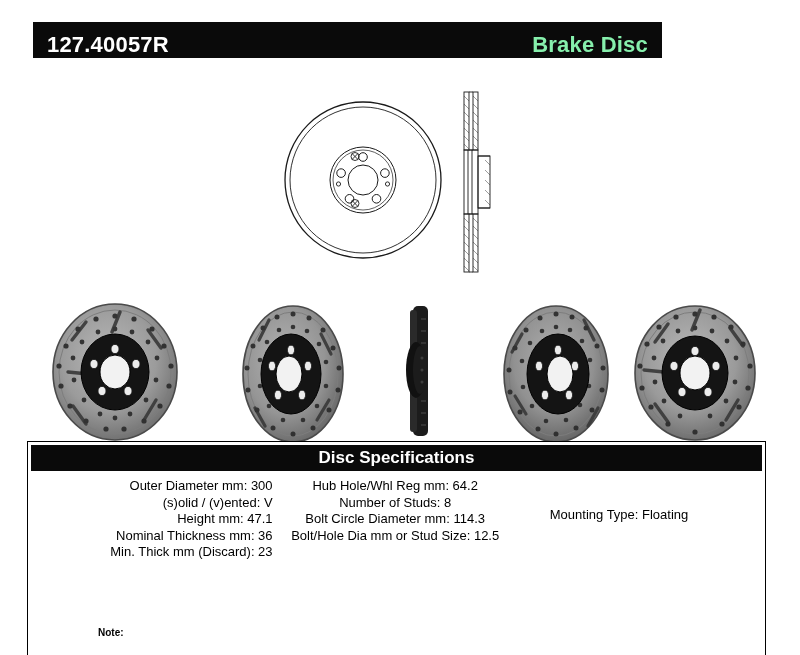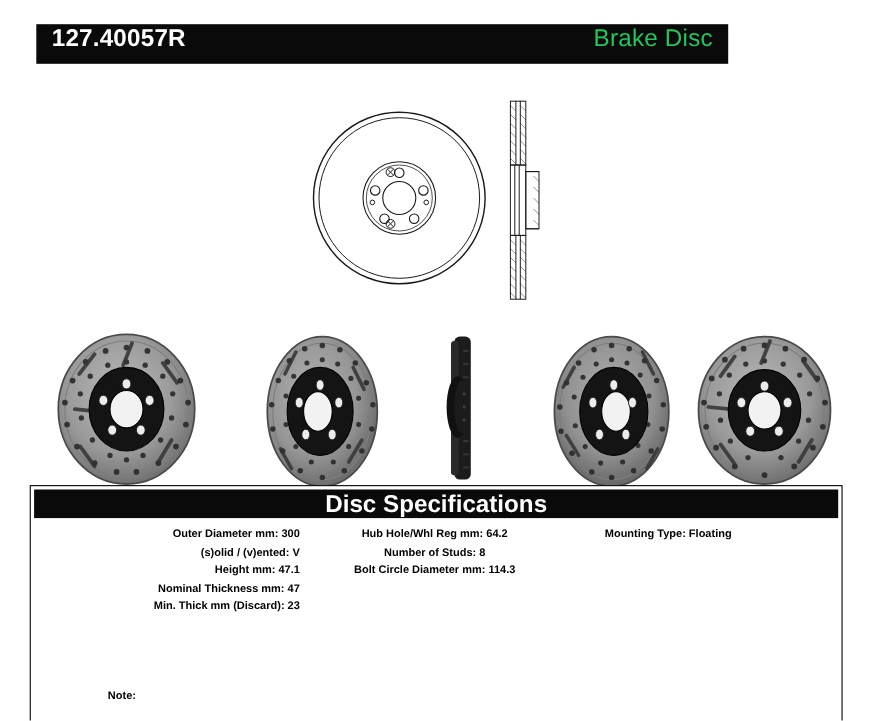--- a/index.html
+++ b/index.html
@@ -18,35 +18,35 @@
 
   
   #title-bar {
     position: absolute;
     left: 33px;
     top: 22px;
     width: 629px;
     height: 36px;
     background: #0a0a0a;
     display: flex;
-    align-items: flex-start;
+    align-items: flex-end;
     justify-content: space-between;
     padding: 0 14px;
     box-sizing: border-box;
   }
   #part-number {
     color: #ffffff;
     font-size: 22px;
     font-weight: bold;
     letter-spacing: 0.2px;
   }
   #product-type {
-    color: #22c55e;
+    color: #86efac;
     font-size: 22px;
-    font-weight: normal;
+    font-weight: bold;
     letter-spacing: 0.2px;
   }
 
   
   #cad-area {
     position: absolute;
     left: 280px;
     top: 80px;
     width: 250px;
     height: 205px;
@@ -88,37 +88,37 @@
   #spec-header-bar {
     margin: 3px 3px 0 3px;
     height: 26px;
     background: #0a0a0a;
     display: flex;
     align-items: center;
     justify-content: center;
   }
   #spec-header-title {
     color: #ffffff;
-    font-size: 22px;
+    font-size: 17px;
     font-weight: bold;
   }
   #spec-columns {
     display: flex;
     padding: 7px 0 0 0;
     min-height: 130px;
   }
   .spec-col {
     box-sizing: border-box;
   }
   #spec-col-left { width: 34%; text-align: right; padding-right: 6px; }
   #spec-col-mid  { width: 33%; text-align: center; padding-right: 10px; }
-  #spec-col-right{ width: 33%; text-align: left;  padding-left: 28px; }
+  #spec-col-right{ width: 33%; text-align: left;  padding-left: 28px; margin-top: 29px; }
   .spec-line {
-    font-size: 10px;
-    font-weight: bold;
+    font-size: 13px;
+    font-weight: normal;
     line-height: 16.5px;
     white-space: nowrap;
   }
   #note-row {
     padding: 14px 0 0 70px;
     height: 62px;
     box-sizing: border-box;
   }
   #note-label {
     font-size: 10px;
@@ -518,28 +518,29 @@
   <div id="spec-header-bar">
     <span id="spec-header-title">Disc Specifications</span>
   </div>
 
   <div id="spec-columns">
 
     <div class="spec-col" id="spec-col-left">
       <div class="spec-line">Outer Diameter mm: 300</div>
       <div class="spec-line">(s)olid / (v)ented: V</div>
       <div class="spec-line">Height mm: 47.1</div>
-      <div class="spec-line">Nominal Thickness mm: 47</div>
+      <div class="spec-line">Nominal Thickness mm: 36</div>
       <div class="spec-line">Min. Thick mm (Discard): 23</div>
     </div>
 
     <div class="spec-col" id="spec-col-mid">
       <div class="spec-line">Hub Hole/Whl Reg mm: 64.2</div>
       <div class="spec-line">Number of Studs: 8</div>
       <div class="spec-line">Bolt Circle Diameter mm: 114.3</div>
+      <div class="spec-line">Bolt/Hole Dia mm or Stud Size: 12.5</div>
     </div>
 
     <div class="spec-col" id="spec-col-right">
       <div class="spec-line">Mounting Type: Floating</div>
     </div>
   </div>
 
   <div id="note-row">
     <span id="note-label">Note:</span>
     <span id="note-value"></span>

